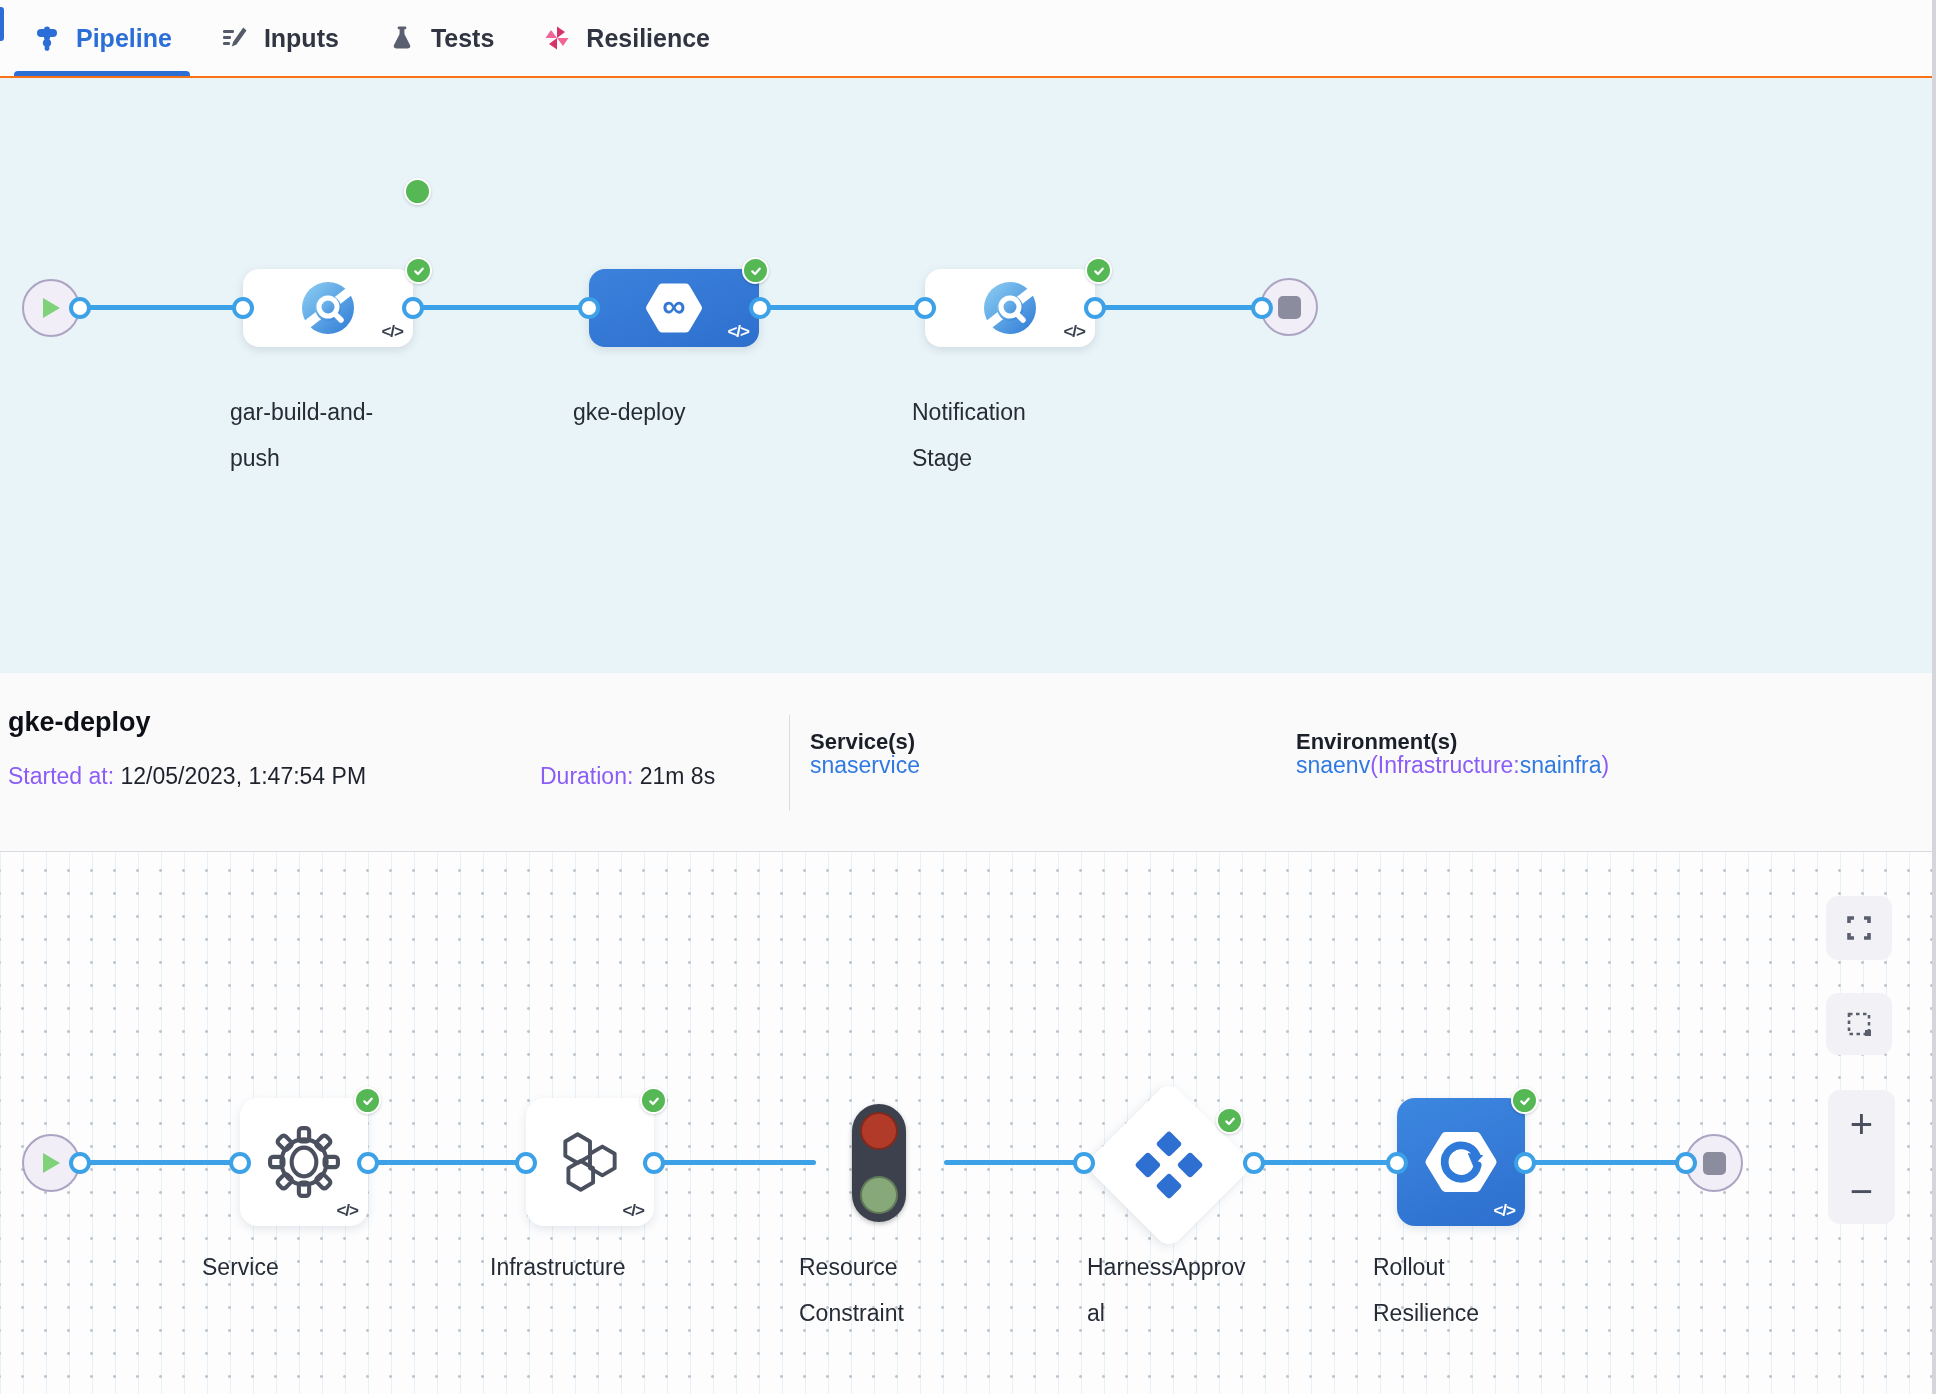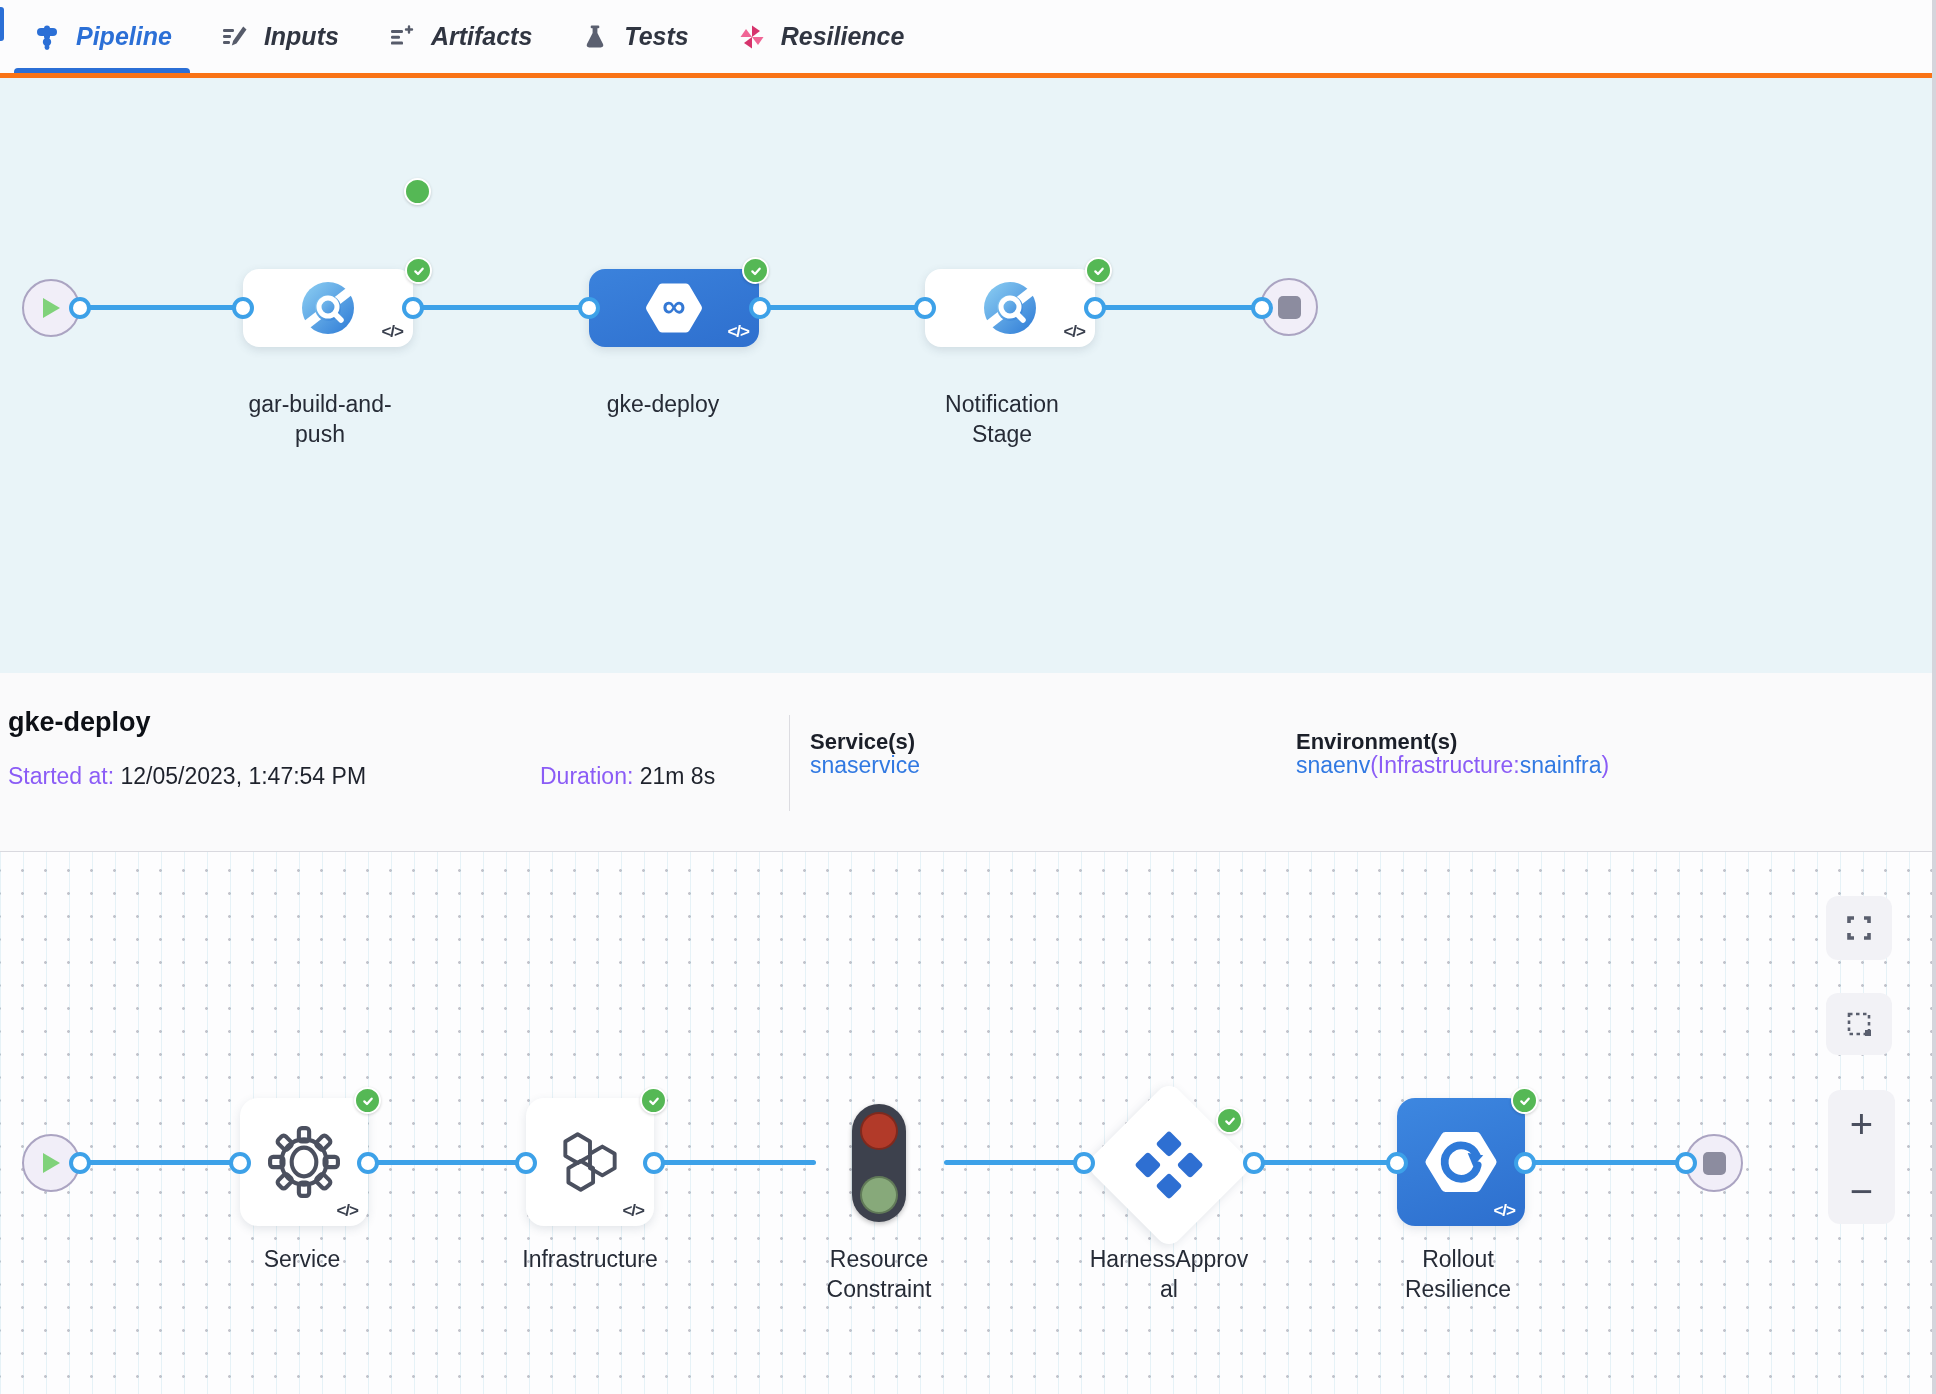--- a/index.html
+++ b/index.html
@@ -1,21 +1,21 @@
 <!DOCTYPE html>
 <html><head>
 <meta charset="utf-8">
 <style>
   * { margin:0; padding:0; box-sizing:border-box; }
   html,body { width:1936px; height:1394px; overflow:hidden; background:#ffffff;
               font-family:"Liberation Sans", sans-serif; }
 
   
   .tabbar { position:relative; width:100%; height:78px; background:#fcfcfd;
-            border-bottom:5px solid #f97316; display:flex; align-items:stretch; padding-left:8px;font-style:italic; }
+            border-bottom:2px solid #f97316; display:flex; align-items:stretch; padding-left:8px; }
   .edge-accent { position:absolute; left:0; top:7px; width:4px; height:34px;
                  background:#2b6fd6; border-radius:0 3px 3px 0; }
   .tab { position:relative; display:flex; align-items:center; gap:14px; padding:0 24px;
          font-size:25px; font-weight:600; color:#303541; cursor:pointer; }
   .tab svg { flex:0 0 auto; }
   .tab.active { color:#2b6fd6; }
   .tab.active .underline { position:absolute; left:6px; right:6px; bottom:0; height:5px;
                            background:#2b6fd6; border-radius:4px 4px 0 0; }
 
   
@@ -46,21 +46,21 @@
   .step-node { position:absolute; width:128px; height:128px; border-radius:18px; background:#ffffff;
                box-shadow:0 3px 10px rgba(50,70,90,.13); z-index:2;
                display:flex; align-items:center; justify-content:center; }
   .step-node.blue { background:linear-gradient(160deg,#3d87e0,#2d6fce); }
   .code-badge { position:absolute; right:10px; bottom:5px; font-size:17px; font-weight:700;
                 letter-spacing:-1px; color:#3a404e; }
   .code-badge.white { color:#ffffff; }
   .check { position:absolute; width:27px; height:27px; border-radius:50%; background:#55b855;
            border:2.5px solid #ffffff; z-index:5; display:flex; align-items:center; justify-content:center;
            box-shadow:0 1px 3px rgba(0,0,0,.18); }
-  .stage-label { position:absolute; text-align:center; font-size:23px; line-height:30px;
+  .stage-label { position:absolute; font-size:23px; line-height:46px;
                  color:#262b36; z-index:1; }
   .break-all { word-break:break-all; }
 
   
   .traffic-light { position:absolute; width:54px; height:118px; background:#3d414d; border-radius:27px;
                    z-index:2; box-shadow:0 2px 5px rgba(0,0,0,.25);
                    display:flex; flex-direction:column; align-items:center; justify-content:space-between;
                    padding:8px 0; }
   .tl-lamp { width:38px; height:38px; border-radius:50%; border:2px solid rgba(0,0,0,.28); }
   .tl-red { background:#b23a29; }
@@ -116,31 +116,20 @@
         <rect x="3" y="7" width="11" height="3" rx="1.2"></rect>
         <rect x="3" y="13" width="8" height="3" rx="1.2"></rect>
         <rect x="3" y="19" width="7" height="3" rx="1.2"></rect>
         <polygon points="23.2,4.5 26.5,7.5 16.5,21.5 11.8,23.5 13.2,18.7"></polygon>
       </g>
     </svg>
     <span>Inputs</span>
   </div>
 
 
-  <div class="tab">
-    <svg width="30" height="30" viewBox="0 0 30 30">
-      <g fill="#565b6a">
-        <rect x="4" y="8" width="12" height="3" rx="1.2"></rect>
-        <rect x="4" y="13.8" width="9" height="3" rx="1.2"></rect>
-        <rect x="4" y="19.6" width="12" height="3" rx="1.2"></rect>
-      </g>
-      <path d="M22 4.5 v6 M19 7.5 h6" stroke="#565b6a" stroke-width="2.4" stroke-linecap="round"></path>
-    </svg>
-    <span>Artifacts</span>
-  </div>
 
   <div class="tab">
     <svg width="30" height="30" viewBox="0 0 30 30">
       <path d="M12.6 5.5 h4.8 v5.6 l5.6 11 c.9 1.8 -.3 3.4 -2.2 3.4 h-11.6 c-1.9 0 -3.1 -1.6 -2.2 -3.4 l5.6 -11 Z" fill="#5b6070"></path>
       <rect x="10.6" y="3.6" width="8.8" height="2.6" rx="1.3" fill="#5b6070"></rect>
     </svg>
     <span>Tests</span>
   </div>
 
 

